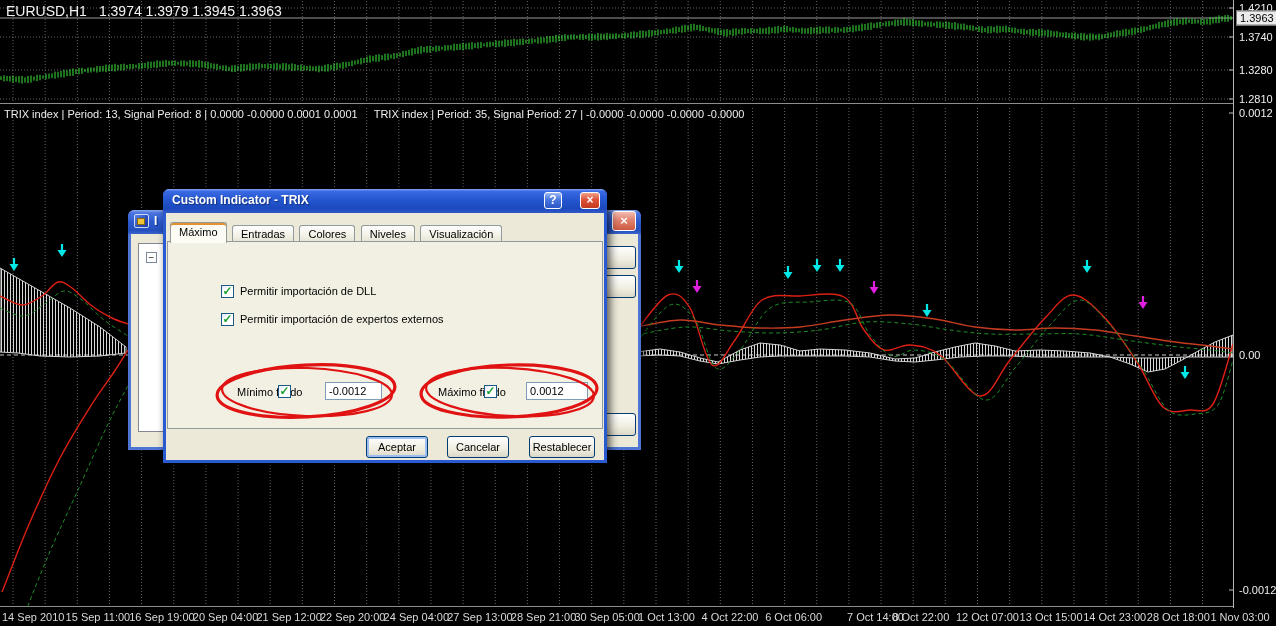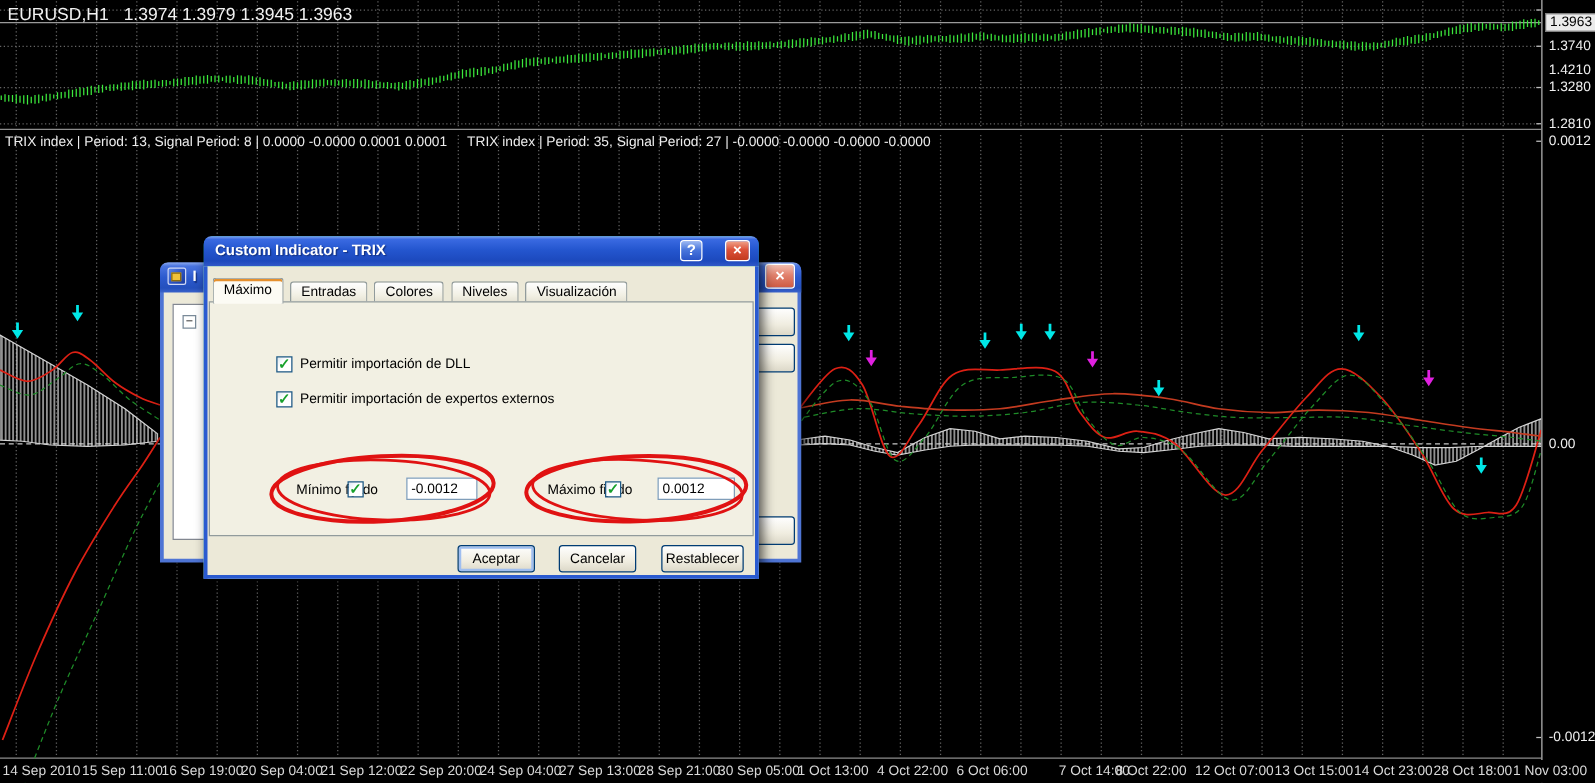--- a/index.html
+++ b/index.html
@@ -33,21 +33,21 @@
   .bg-icon::after{content:"";position:absolute;left:2px;bottom:2px;width:6px;height:5px;background:#f0c23a;border:1px solid #8a6a10;}
   .bg-title-text{position:absolute;left:26px;top:4px;color:#fff;font-weight:bold;font-size:12px;text-shadow:1px 1px 1px #12307e;}
   .bg-close{position:absolute;right:5px;top:1px;width:24px;height:20px;border:1px solid #fff;border-radius:3px;box-sizing:border-box;
     background:linear-gradient(180deg,#f2bdb0,#e2826e 45%,#cd5a42);color:#fff;font-weight:bold;font-size:13px;line-height:17px;text-align:center;}
   .bg-tree{position:absolute;left:7px;top:30px;width:40px;height:189px;background:#fff;border:1px solid #828790;box-sizing:border-box;}
   .expander{position:absolute;left:7px;top:8px;width:11px;height:11px;border:1px solid #7a8a99;background:#fff;
     font-size:10px;line-height:9px;text-align:center;color:#222;box-sizing:border-box;}
   .bg-stub{position:absolute;width:73px;height:23px;border:1px solid #003c74;border-radius:3px;box-sizing:border-box;
     background:linear-gradient(180deg,#fefefe,#f0ede0 60%,#dcd8c8);}
 
-  .main-dlg{left:163px;top:189px;width:444px;height:274px;z-index:20;background:#14b8a6;}
+  .main-dlg{left:163px;top:189px;width:444px;height:274px;z-index:20;background:#c4b5fd;}
   .main-dlg .dlg-frame{position:absolute;left:0;top:24px;right:0;bottom:0;background:#ece9d8;
     border-left:3px solid #2a5ad0;border-right:3px solid #2a5ad0;border-bottom:3px solid #2a5ad0;box-sizing:border-box;}
   .tabs{position:absolute;left:7px;top:33px;height:20px;white-space:nowrap;}
   .tab{display:inline-block;height:17px;line-height:17px;padding:0 8px;font-size:11px;color:#000;
     background:linear-gradient(180deg,#fefefe,#f2f0e4 60%,#e2dfcf);border:1px solid #919b9c;border-bottom:none;
     border-radius:3px 3px 0 0;margin-right:1px;vertical-align:bottom;}
   .tab.active{height:20px;line-height:19px;background:#fcfbf4;box-shadow:inset 0 2px 0 #e5902e;position:relative;z-index:2;}
   .tab-page{position:absolute;left:4px;top:52px;width:436px;height:188px;background:#f2f0e3;border:1px solid #919b9c;box-sizing:border-box;}
   .cb{position:absolute;width:13px;height:13px;background:linear-gradient(135deg,#dce8f2,#fff 40%);border:1px solid #1d5987;box-sizing:border-box;
     color:#18a12c;font-size:12px;font-weight:bold;line-height:11px;text-align:center;}
@@ -254,21 +254,21 @@
     <span>EURUSD,H1</span>
     <span>1.3974 1.3979 1.3945 1.3963</span>
   </div>
 
   <div class="ind-header">
     <span>TRIX index | Period: 13, Signal Period: 8 |  0.0000 -0.0000 0.0001 0.0001</span>
     <span>TRIX index | Period: 35, Signal Period: 27 |  -0.0000 -0.0000 -0.0000 -0.0000</span>
   </div>
 
   <div class="scale-col" id="scale-col">
-      <span class="scale-label" style="top: 8px; margin-top: 48px;">1.4210</span>
+      <span class="scale-label" style="top: 8px;">1.4210</span>
       <span class="scale-label" style="top: 37px;">1.3740</span>
       <span class="scale-label" style="top: 70px;">1.3280</span>
       <span class="scale-label" style="top: 99px;">1.2810</span>
       <span class="scale-current" style="top: 18px;">1.3963</span>
       <span class="scale-label" style="top: 113px;">0.0012</span>
       <span class="scale-label" style="top: 355px;">0.00</span>
       <span class="scale-label" style="top: 590px;">-0.0012</span>
     </div>
 
   <div class="time-axis" id="time-axis">

